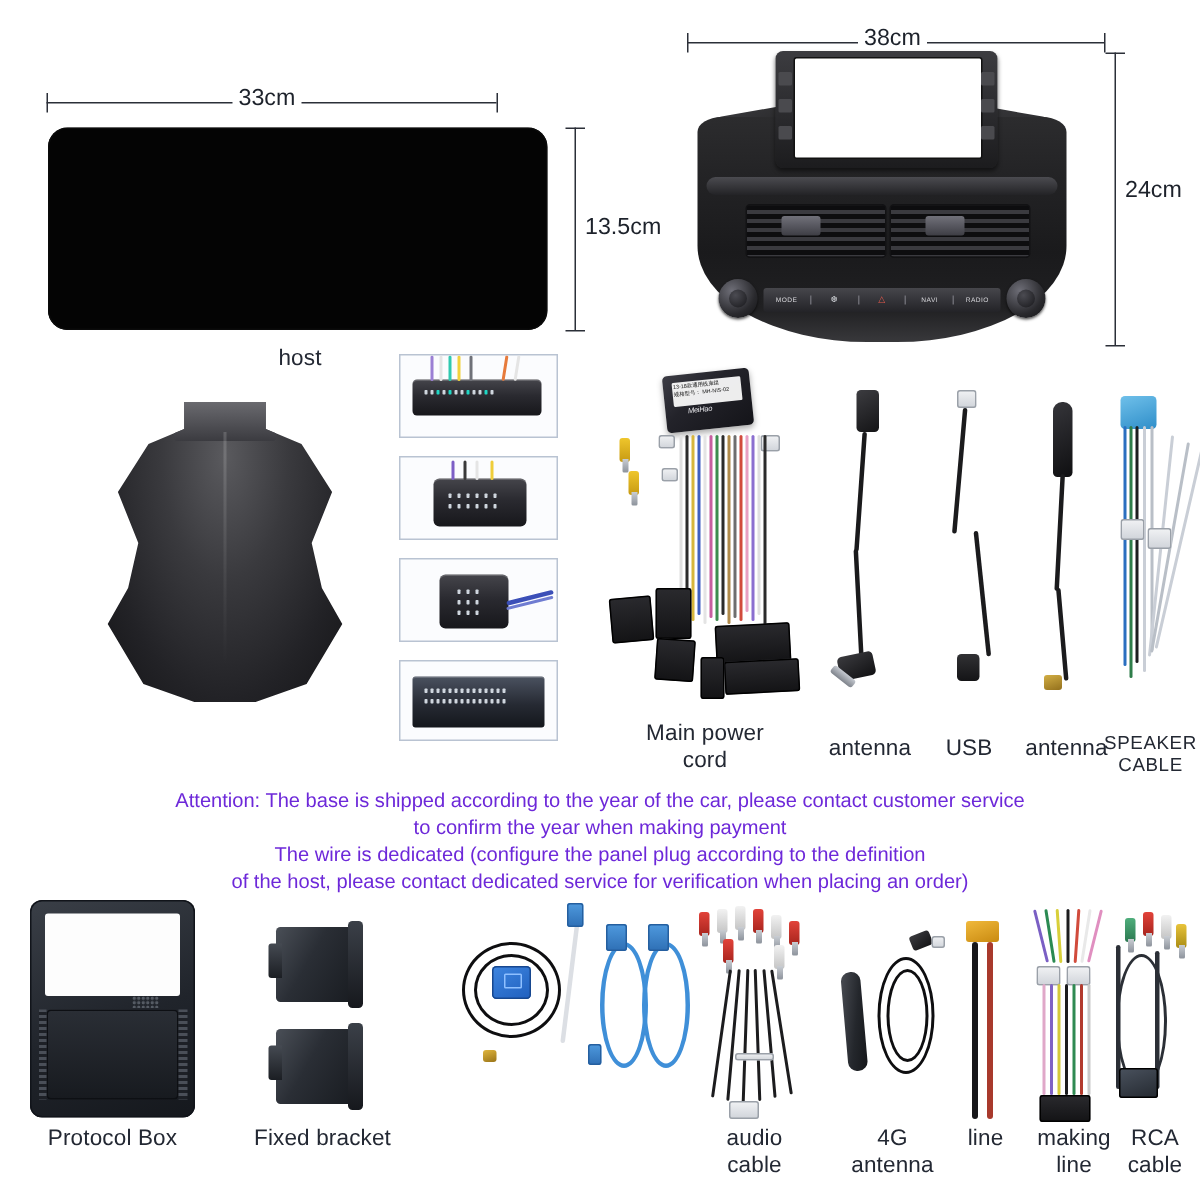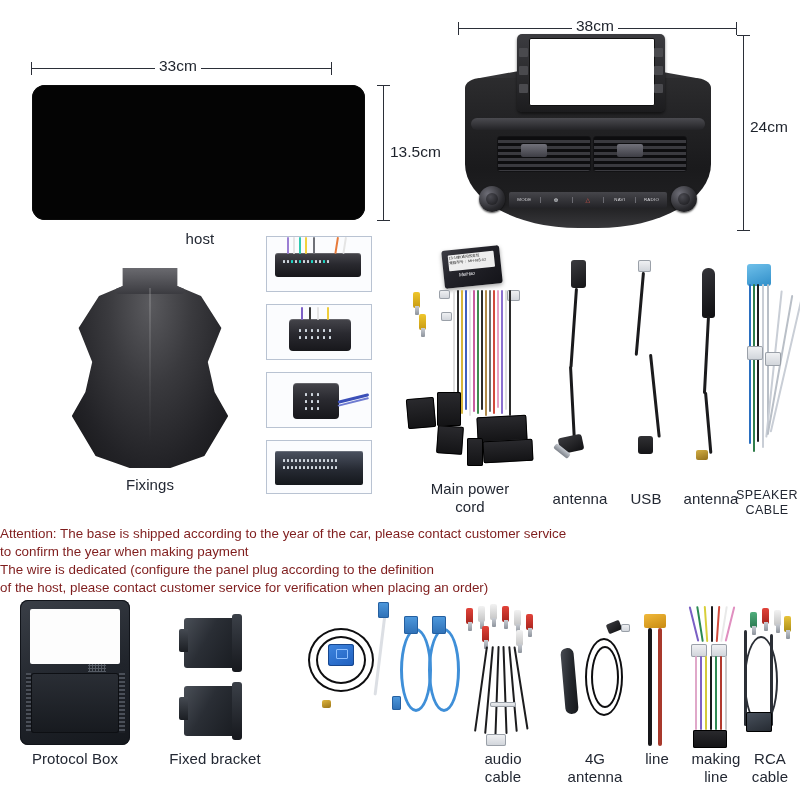--- a/index.html
+++ b/index.html
@@ -24,22 +24,22 @@
     color:#232833;
     letter-spacing:.1px;
     white-space:pre-line;
   }
   .label.sm{font-size:12.5px;line-height:15px;letter-spacing:.4px;}
   .dimtext{
     position:absolute;font-size:15.5px;color:#1d222b;
     background:#fff;padding:0 4px;white-space:nowrap;
   }
   .attention{
-    position:absolute;width:800px;left:0;
-    color:#7f1d1d;font-size:13.4px;line-height:17.5px;
+    position:absolute;width:800px;left:0;text-align:center;
+    color:#6d28d9;font-size:13.4px;line-height:17.5px;
   }
 
   
   .hrule{position:absolute;height:1px;background:#2b2f38;}
   .vrule{position:absolute;width:1px;background:#2b2f38;}
   .tick-v{position:absolute;width:1px;height:13px;background:#2b2f38;}
   .tick-h{position:absolute;height:1px;width:13px;background:#2b2f38;}
 
   
   .host-screen{
@@ -323,21 +323,20 @@
       <div class="tick-h" style="left:297px;top:230px;"></div>
       <div class="dimtext" style="left:306px;top:118px;">24cm</div>
     </div>
   </div>
 
   <div class="abs" style="left:55px;top:268px;width:200px;height:250px;">
     <div class="fixings" style="left:10px;top:0;width:170px;height:200px;">
       <div class="tab"></div>
       <div class="ridge"></div>
     </div>
-    <div class="label" style="left:10px;top:208px;width:170px;">Fixings</div>
   </div>
 
   <div class="abs" style="left:266px;top:236px;width:106px;height:256px;">
 
     <div class="thumb" style="left:0;top:0;width:104px;height:54px;">
       <div class="conn" style="left:8px;top:16px;width:86px;height:24px;border-radius:3px;"></div>
       <div class="pinrow" style="left:16px;top:23px;">
         <i class="pin"></i>
           <i class="pin"></i>
           <i class="pin t"></i>
@@ -536,21 +535,21 @@
       <div class="bblock" style="left:20px;top:68px;width:16px;height:14px;"></div>
     </div>
     <div class="label sm" style="left:-4px;top:238px;width:72px;">SPEAKER
 CABLE</div>
   </div>
 
   <div>
     <div class="attention" style="top:525px;">Attention: The base is shipped according to the year of the car, please contact customer service</div>
     <div class="attention" style="top:543px;">to confirm the year when making payment</div>
     <div class="attention" style="top:561px;">The wire is dedicated (configure the panel plug according to the definition</div>
-    <div class="attention" style="top:579px;">of the host, please contact customer service for verification when placing an order)</div>
+    <div class="attention" style="top:579px;">of the host, please contact dedicated service for verification when placing an order)</div>
   </div>
 
   <div class="abs" style="left:10px;top:600px;width:130px;height:180px;">
     <div class="protobox" style="left:10px;top:0;width:110px;height:145px;">
       <div class="white"></div>
       <div class="pad"></div>
       <div class="fins"></div>
       <div class="fins r"></div>
       <div class="speaker"></div>
     </div>

